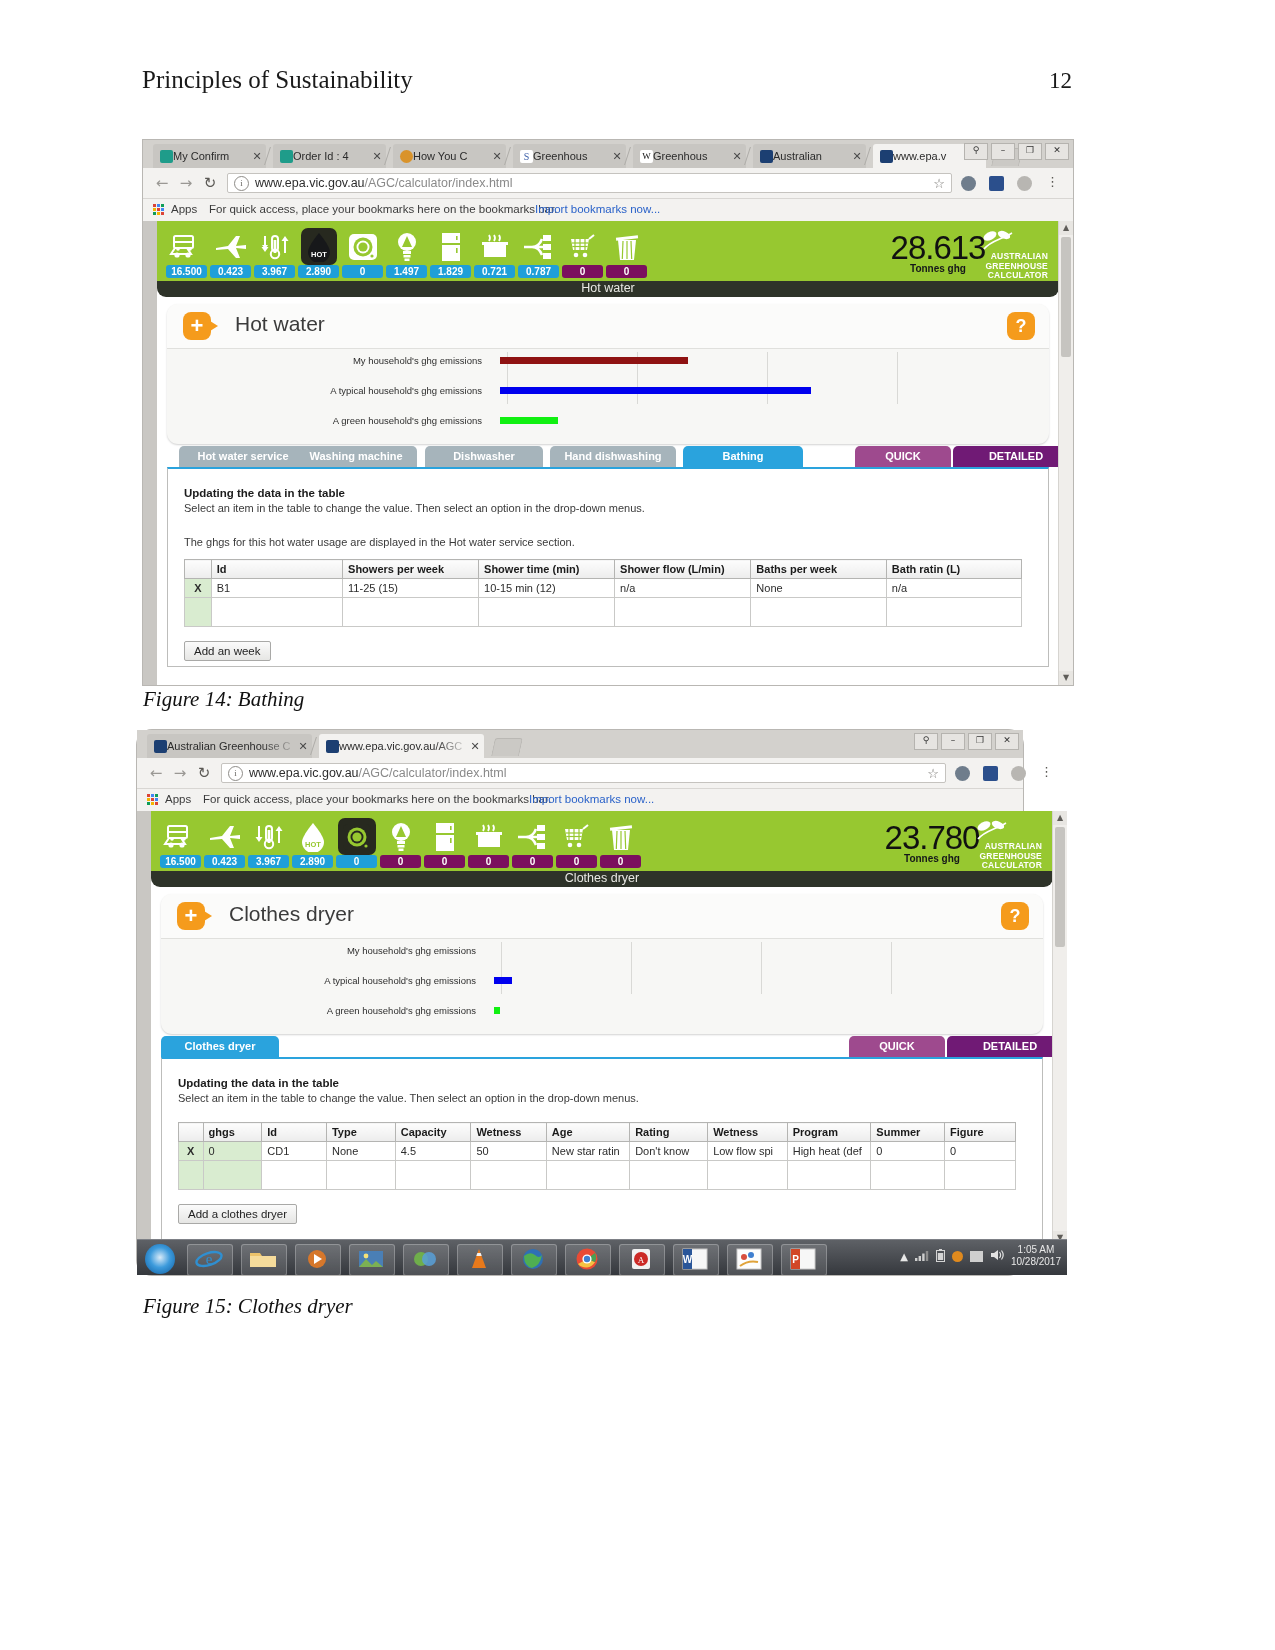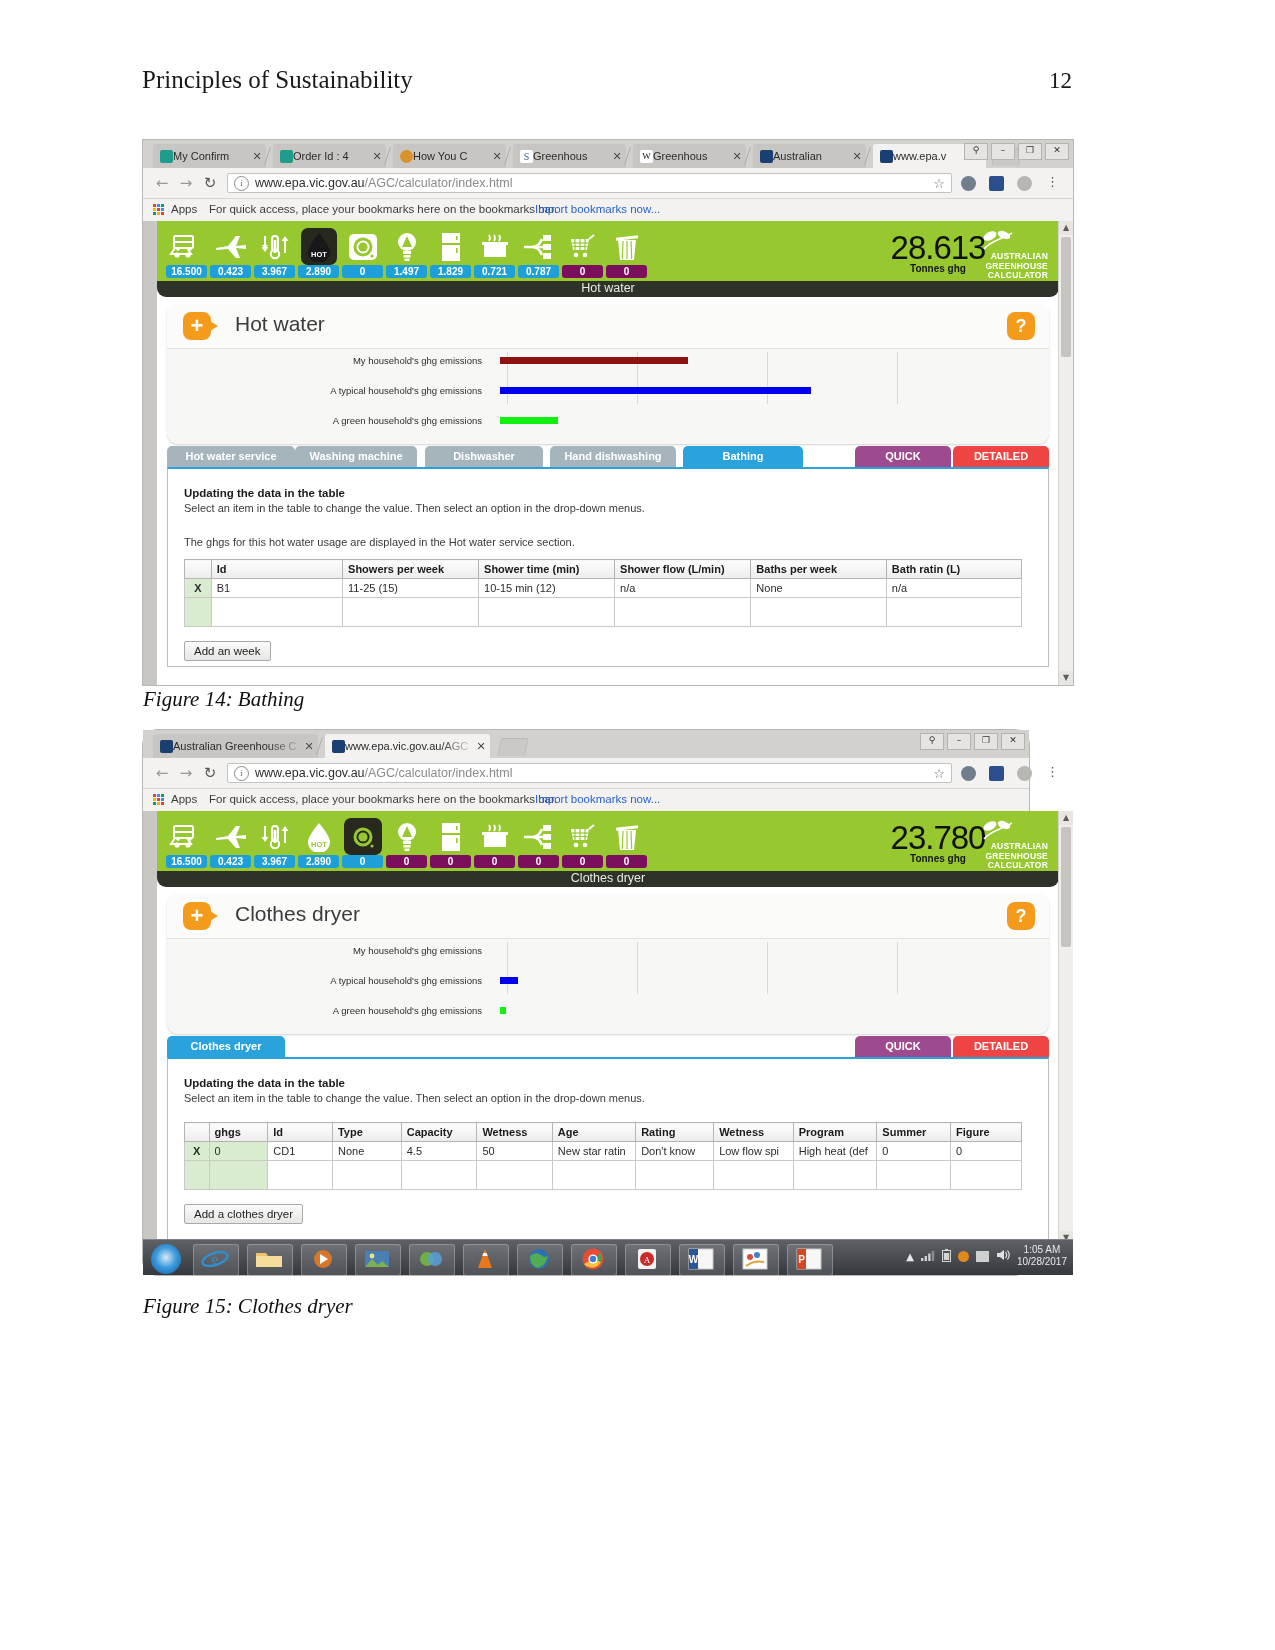--- a/index.html
+++ b/index.html
@@ -111,21 +111,21 @@
   .chartbar{position:absolute;height:7px;top:3px;}
   .gridline{position:absolute;top:0;bottom:0;width:1px;background:#d9d9d6;}
 
   
   .ctabs{position:absolute;}
   .ctab{position:absolute;height:21px;border-radius:5px 5px 0 0;background:#a6b4bb;
      font-family:"Liberation Sans",sans-serif;font-weight:bold;font-size:11px;color:#fff;
      text-align:center;line-height:21px;white-space:nowrap;overflow:hidden;}
   .ctab.active{background:#2aa3dd;}
   .ctab.quick{background:#9e4a8e;}
-  .ctab.detailed{background:#ef4444;}
+  .ctab.detailed{background:#701a75;padding-left:15px;}
 
   .panel{position:absolute;background:#fff;border:1px solid #bdbdbb;box-sizing:border-box;}
   .panel-h{font-family:"Liberation Sans",sans-serif;font-weight:bold;font-size:11.5px;color:#1c1c1c;}
   .panel-p{font-family:"Liberation Sans",sans-serif;font-size:11px;color:#3a3a3a;}
 
   table.grid{border-collapse:collapse;position:absolute;background:#fff;font-family:"Liberation Sans",sans-serif;}
   table.grid th{background:linear-gradient(#fdfdfd,#ececec);border:1px solid #b4b4b2;
      font-size:11px;font-weight:bold;color:#1b1b1b;text-align:left;padding:3px 5px;white-space:nowrap;}
   table.grid td{border:1px solid #c9c9c7;font-size:11px;color:#2c2c2c;padding:3px 5px;
      white-space:nowrap;overflow:hidden;vertical-align:top;}
@@ -439,21 +439,21 @@
           <div class="chartbar" style="left:333px;width:311px;background:#0000ee;"></div>
         </div>
         <div class="chartrow" style="top:32px;">
           <div class="chartlabel" style="left:30px;width:285px;text-align:right;">A green household's ghg emissions</div>
           <div class="chartbar" style="left:333px;width:58px;background:#11f011;"></div>
         </div>
       </div>
     </div>
 
     <div class="ctabs" style="left:24px;top:225px;width:882px;height:21px;">
-      <div class="ctab" style="left:0;width:128px;">Hot water service</div>
+      <div class="ctab" style="left:12px;width:128px;">Hot water service</div>
       <div class="ctab" style="left:128px;width:122px;">Washing machine</div>
       <div class="ctab" style="left:258px;width:118px;">Dishwasher</div>
       <div class="ctab" style="left:383px;width:126px;">Hand dishwashing</div>
       <div class="ctab active" style="left:516px;width:120px;">Bathing</div>
       <div class="ctab quick" style="left:688px;width:96px;">QUICK</div>
       <div class="ctab detailed" style="left:786px;width:96px;">DETAILED</div>
     </div>
 
     <div class="panel" style="left:24px;top:246px;width:882px;height:200px;border-top:2px solid #2aa3dd;">
       <div class="panel-h" style="position:absolute;left:16px;top:18px;">Updating the data in the table</div>
@@ -500,21 +500,21 @@
     <div class="scrollbar">
       <div class="sb-arrow" style="top:0;">▲</div>
       <div class="sb-thumb" style="top:16px;height:120px;"></div>
       <div class="sb-arrow" style="bottom:0;">▼</div>
     </div>
   </div>
 </div>
 
 <div class="fig-caption" style="left:143px;top:687px;">Figure 14: Bathing</div>
 
-<div class="browser" style="left:143px;top:730px;width:886px;height:545px;border-radius:15px;">
+<div class="browser" style="left:137px;top:730px;width:886px;height:545px;border-radius:15px;">
 
   <div class="tabstrip">
     <div class="tab" style="left:10px;width:165px;">
       <span class="favicon" style="background:#1c3f72;"></span>
       <span class="tlabel">Australian Greenhouse C</span>
       <span class="tclose">✕</span>
     </div>
     <div class="tab-sep" style="left:176px;"></div>
     <div class="tab active" style="left:182px;width:165px;">
       <span class="favicon" style="background:#1c3f72;"></span>

